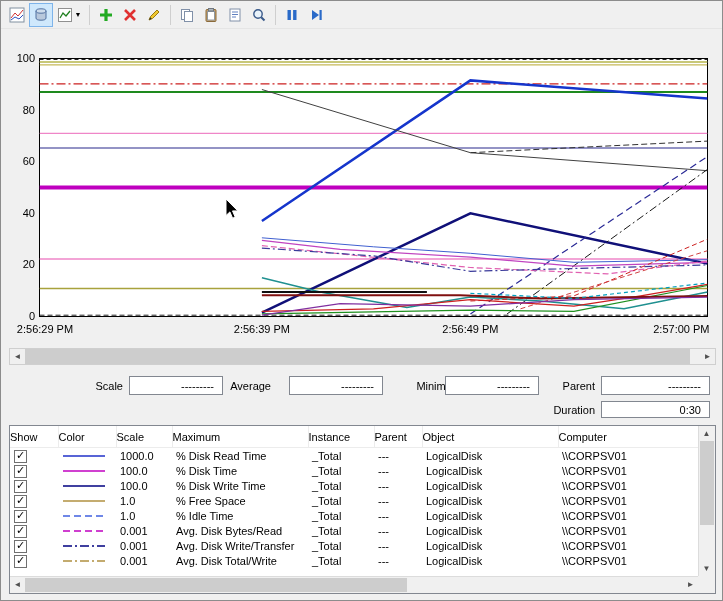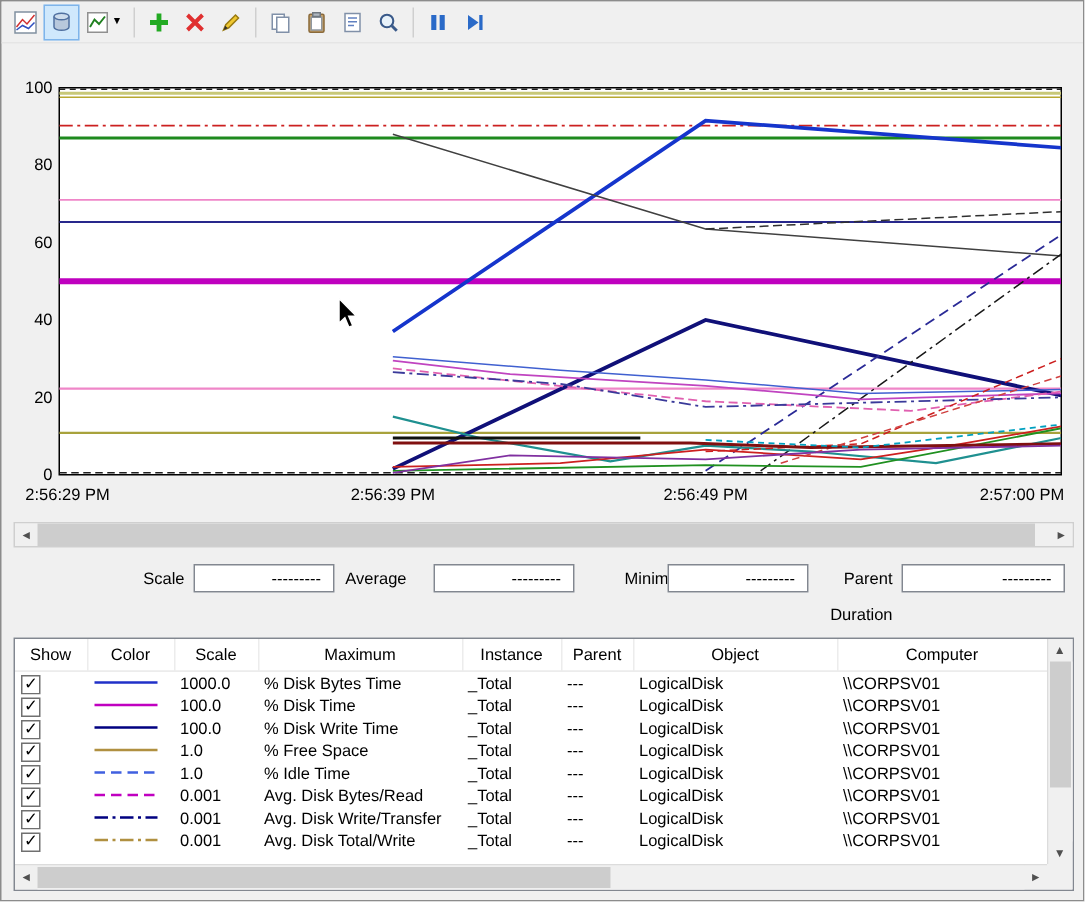--- a/index.html
+++ b/index.html
@@ -26,21 +26,21 @@
   .sb-track{flex:1;position:relative;background:#f0f0f0;}
   .sb-thumb{position:absolute;background:#cdcdcd;}
   
   .stat-label{position:absolute;text-align:right;}
   .stat-box{position:absolute;height:19px;background:#fff;border:1px solid #828790;box-sizing:border-box;
             text-align:right;padding:3px 8px 0 0;}
   
   .counter-panel{position:absolute;left:8px;top:424px;width:707px;height:169px;background:#fff;
                  border:1px solid #828790;box-sizing:border-box;}
   table.counters{border-collapse:collapse;table-layout:fixed;width:688px;font-size:11px;}
-  table.counters th{font-weight:normal;text-align:center;height:19px;padding:1px 0;
+  table.counters th{font-weight:normal;text-align:left;height:19px;padding:1px 0;
                     border-right:1px solid #ececec;border-bottom:1px solid #ececec;
                     white-space:nowrap;overflow:hidden;}
   table.counters td{height:15px;padding:0 4px;white-space:nowrap;overflow:hidden;}
   td.c-show{text-align:left;padding-left:6px;}
   .cbx{appearance:none;-webkit-appearance:none;width:13px;height:13px;border:1px solid #707070;
        background:#fff;margin:1px 0 0 0;position:relative;vertical-align:middle;}
   .cbx:checked::after{content:"\2713";position:absolute;left:1px;top:-2px;font-size:11px;color:#000;}
 </style>
 </head>
 <body>
@@ -194,20 +194,21 @@
   <div class="stat-label" style="left:212px;top:379px;width:58px">Average</div>
   <div class="stat-box" style="left:288px;top:375px;width:94px">---------</div>
 
   <div class="stat-label" style="left:404px;top:379px;width:56px">Minimum</div>
   <div class="stat-box" style="left:444px;top:375px;width:94px">---------</div>
 
   <div class="stat-label" style="left:536px;top:379px;width:58px">Parent</div>
   <div class="stat-box" style="left:600px;top:375px;width:109px">---------</div>
 
   <div class="stat-label" style="left:500px;top:403px;width:94px">Duration</div>
+  <div class="stat-box" style="left:600px;top:400px;width:109px;height:17px;padding-top:2px">0:30</div>
 
   <div class="counter-panel">
     <table class="counters">
       <colgroup>
         <col style="width:48px">
           <col style="width:58px">
           <col style="width:56px">
           <col style="width:136px">
         <col style="width:66px">
           <col style="width:48px">
@@ -226,21 +227,21 @@
             <th>Computer</th>
           </tr>
         </thead>
       <tbody id="counter-rows">
           <tr>
             <td class="c-show"><input type="checkbox" class="cbx" checked="" style=""></td>
             <td><svg width="44" height="8">
                 <line x1="1" y1="4" x2="43" y2="4" stroke="#2030c8" stroke-width="1.6"></line>
               </svg></td>
             <td>1000.0</td>
-            <td>% Disk Bytes Time</td>
+            <td>% Disk Read Time</td>
             <td>_Total</td>
             <td>---</td>
             <td>LogicalDisk</td>
             <td>\\CORPSV01</td>
           </tr>
           <tr>
             <td class="c-show"><input type="checkbox" class="cbx" checked="" style=""></td>
             <td><svg width="44" height="8">
                 <line x1="1" y1="4" x2="43" y2="4" stroke="#c000c0" stroke-width="1.6"></line>
               </svg></td>

